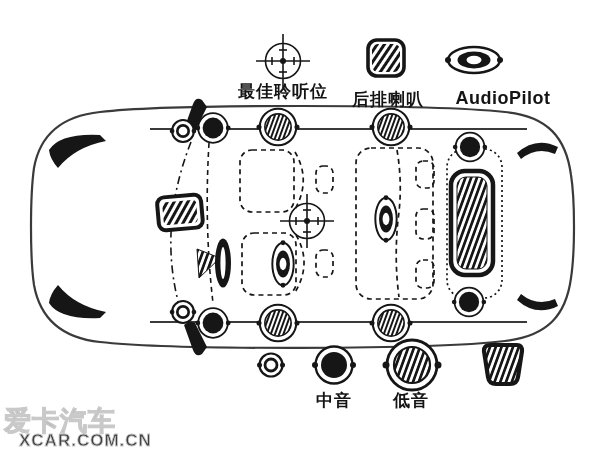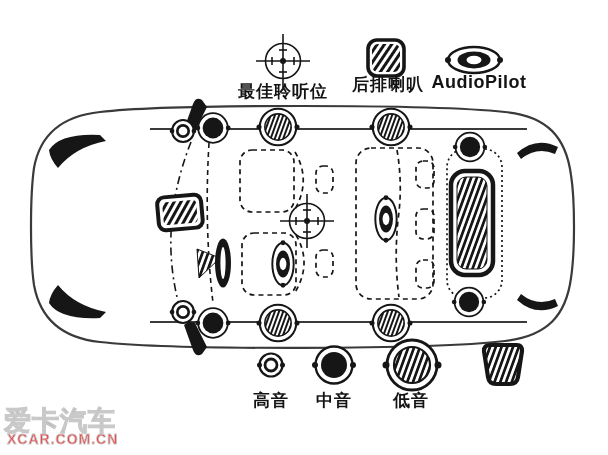--- a/index.html
+++ b/index.html
@@ -11,22 +11,22 @@
   .lbl{
     position:absolute;text-align:center;color:#141414;font-weight:bold;
     font-size:17px;letter-spacing:1px;white-space:nowrap;
   }
   .lbl.latin{letter-spacing:0.5px;font-size:18px;}
   .wm1{
     position:absolute;left:4px;top:403px;font-size:27px;font-weight:bold;
     letter-spacing:1px;color:#737373;-webkit-text-stroke:1px #c9c9c9;
   }
   .wm2{
-    position:absolute;left:7px;top:431px;font-size:14px;font-weight:bold;
-    letter-spacing:1px;color:#ef4444;-webkit-text-stroke:0.8px #c9c9c9;
+    position:absolute;left:19px;top:431px;font-size:17px;font-weight:bold;
+    letter-spacing:1px;color:#404040;-webkit-text-stroke:0.8px #c9c9c9;
   }
 </style>
 </head>
 <body>
 
 <div id="stage">
 
   <svg id="carsvg" width="608" height="455" viewBox="0 0 608 455">
     <defs>
       <pattern id="hA" width="5.4" height="9" patternUnits="userSpaceOnUse" patternTransform="rotate(20)">
@@ -168,22 +168,21 @@
     <use href="#g-tw" transform="translate(271,365)"></use>
     <use href="#g-md" transform="translate(334,365)"></use>
     <use href="#g-wf" transform="translate(412,365)"></use>
     <g>
       <path d="M490,345 L517,345 Q522,345 522,351 L518,377 Q517,384 510,384
                L496,384 Q489,384 488,377 L484,351 Q484,345 490,345 Z" fill="url(#hA)" stroke="#161616" stroke-width="4.2"></path>
     </g>
   </svg>
 
   <div class="lbl" style="left:223px;top:80px;width:120px;">最佳聆听位</div>
-  <div class="lbl" style="left:328px;top:73px;width:120px;">后排喇叭</div>
-  <div class="lbl latin" style="left:419px;top:72px;width:120px;">AudioPilot</div>
+  <div class="lbl" style="left:328px;top:88px;width:120px;">后排喇叭</div>
+  <div class="lbl latin" style="left:419px;top:88px;width:120px;padding-left:24px;">AudioPilot</div>
 
-  <div class="lbl" style="left:231px;top:389px;width:80px;">高音</div>
   <div class="lbl" style="left:371px;top:389px;width:80px;">低音</div>
   <div class="lbl" style="left:294px;top:389px;width:80px;">中音</div>
 
   <div class="wm1">爱卡汽车</div>
   <div class="wm2">XCAR.COM.CN</div>
 </div>
 
 </body></html>

